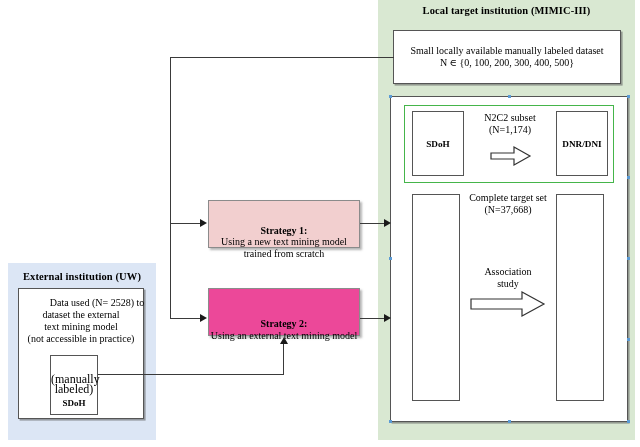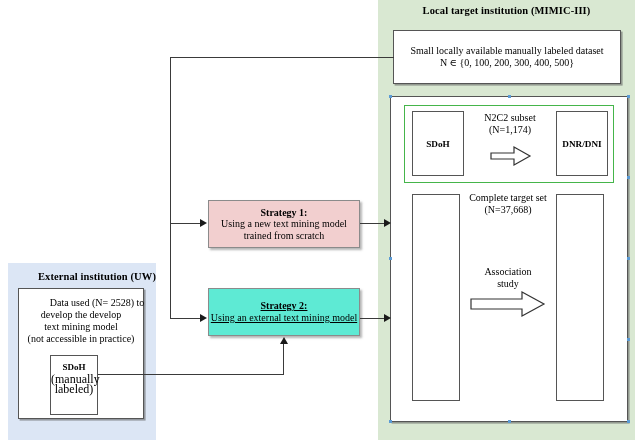--- a/index.html
+++ b/index.html
@@ -19,26 +19,26 @@
   .box-plain{position:absolute;background:#ffffff;box-sizing:border-box;
        border:1.2px solid #555;}
   .box-green{position:absolute;box-sizing:border-box;border:1.3px solid #45b54a;
        background:transparent;}
 
   .strategy{position:absolute;box-sizing:border-box;
             border:1.1px solid #8b8b8b;
             box-shadow:2px 2px 2px rgba(110,110,110,0.5);
             display:flex;align-items:center;justify-content:center;}
   .strategy1{background:#f2cfcf;}
-  .strategy2{background:#5eead4;text-decoration:underline;}
+  .strategy2{background:#ec4899;}
 
   .txt{position:absolute;text-align:center;font-size:10px;line-height:11.6px;}
   .txt-c{display:flex;align-items:center;justify-content:center;
          text-align:center;flex-direction:column;}
-  .b{font-weight:bold;}
+  .b{font-weight:bold;margin-top:36px;}
   .small{font-size:12px;line-height:9px;}
 
   .ln{position:absolute;background:#3a3a3a;}
   .ln-h{height:1.2px;}
   .ln-v{width:1.2px;}
 
   .arrowhead{position:absolute;width:0;height:0;}
   .ah-right{border-top:4.2px solid transparent;border-bottom:4.2px solid transparent;
             border-left:7px solid #1a1a1a;}
   .ah-up{border-left:4.2px solid transparent;border-right:4.2px solid transparent;
@@ -98,26 +98,26 @@
   <div class="handle" style="left:627px;top:95px;"></div>
   <div class="handle" style="left:389px;top:257px;"></div>
   <div class="handle" style="left:627px;top:257px;"></div>
   <div class="handle" style="left:389px;top:420px;"></div>
   <div class="handle" style="left:508px;top:420px;"></div>
   <div class="handle" style="left:627px;top:420px;"></div>
   <div class="handle" style="left:627px;top:176px;"></div>
   <div class="handle" style="left:627px;top:338px;"></div>
 
   <div class="panel panel-blue" style="left:8px;top:263px;width:148px;height:177px;">
-    <div class="panel-title" style="top:8px;padding-left:15px;">External institution (UW)</div>
+    <div class="panel-title" style="top:8px;">External institution (UW)</div>
   </div>
 
   <div class="box" style="left:18px;top:288px;width:126px;height:131px;">
     <div class="txt" style="position:absolute;left:0;top:8px;width:100%;padding-left:16px;">Data used (N= 2528) to</div>
-    <div class="txt" style="position:absolute;left:0;top:20px;width:100%;">develop the develop</div>
+    <div class="txt" style="position:absolute;left:0;top:20px;width:100%;">dataset the external</div>
     <div class="txt" style="position:absolute;left:0;top:32px;width:100%;">text mining model</div>
     <div class="txt" style="position:absolute;left:0;top:44px;width:100%;">(not accessible in practice)</div>
   </div>
 
   <div class="box-plain" style="left:50px;top:355px;width:48px;height:60px;">
     <div class="txt b" style="position:absolute;left:0;top:6px;width:100%;font-size:9px;">SDoH</div>
     <div class="txt small" style="position:absolute;left:0;top:19px;width:100%;">(manually</div>
     <div class="txt small" style="position:absolute;left:0;top:29px;width:100%;">labeled)</div>
   </div>
 

